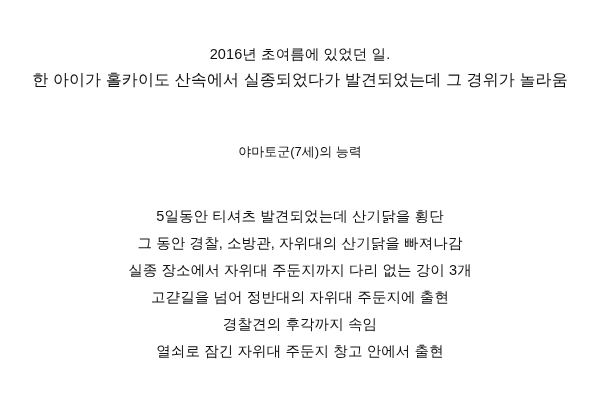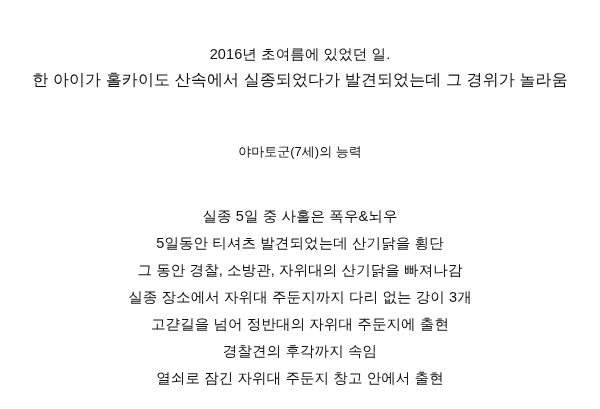--- a/index.html
+++ b/index.html
@@ -71,21 +71,20 @@
     <div class="line intro-line-2">한 아이가 홀카이도 산속에서 실종되었다가 발견되었는데 그 경위가 놀라움</div>
   </div>
 
   <div class="spacer-large"></div>
 
   <div class="heading">야마토군(7세)의 능력</div>
 
   <div class="spacer-mid"></div>
 
   <div class="bullets">
-    <div class="line">실종 5일 중 사홀은 폭우&amp;뇌우</div>
     <div class="line">5일동안 티셔츠 발견되었는데 산기닭을 횡단</div>
     <div class="line">그 동안 경찰, 소방관, 자위대의 산기닭을 빠져나감</div>
     <div class="line">실종 장소에서 자위대 주둔지까지 다리 없는 강이 3개</div>
     <div class="line">고갿길을 넘어 정반대의 자위대 주둔지에 출현</div>
     <div class="line">경찰견의 후각까지 속임</div>
     <div class="line">열쇠로 잠긴 자위대 주둔지 창고 안에서 출현</div>
   </div>
 
 </div>
 

